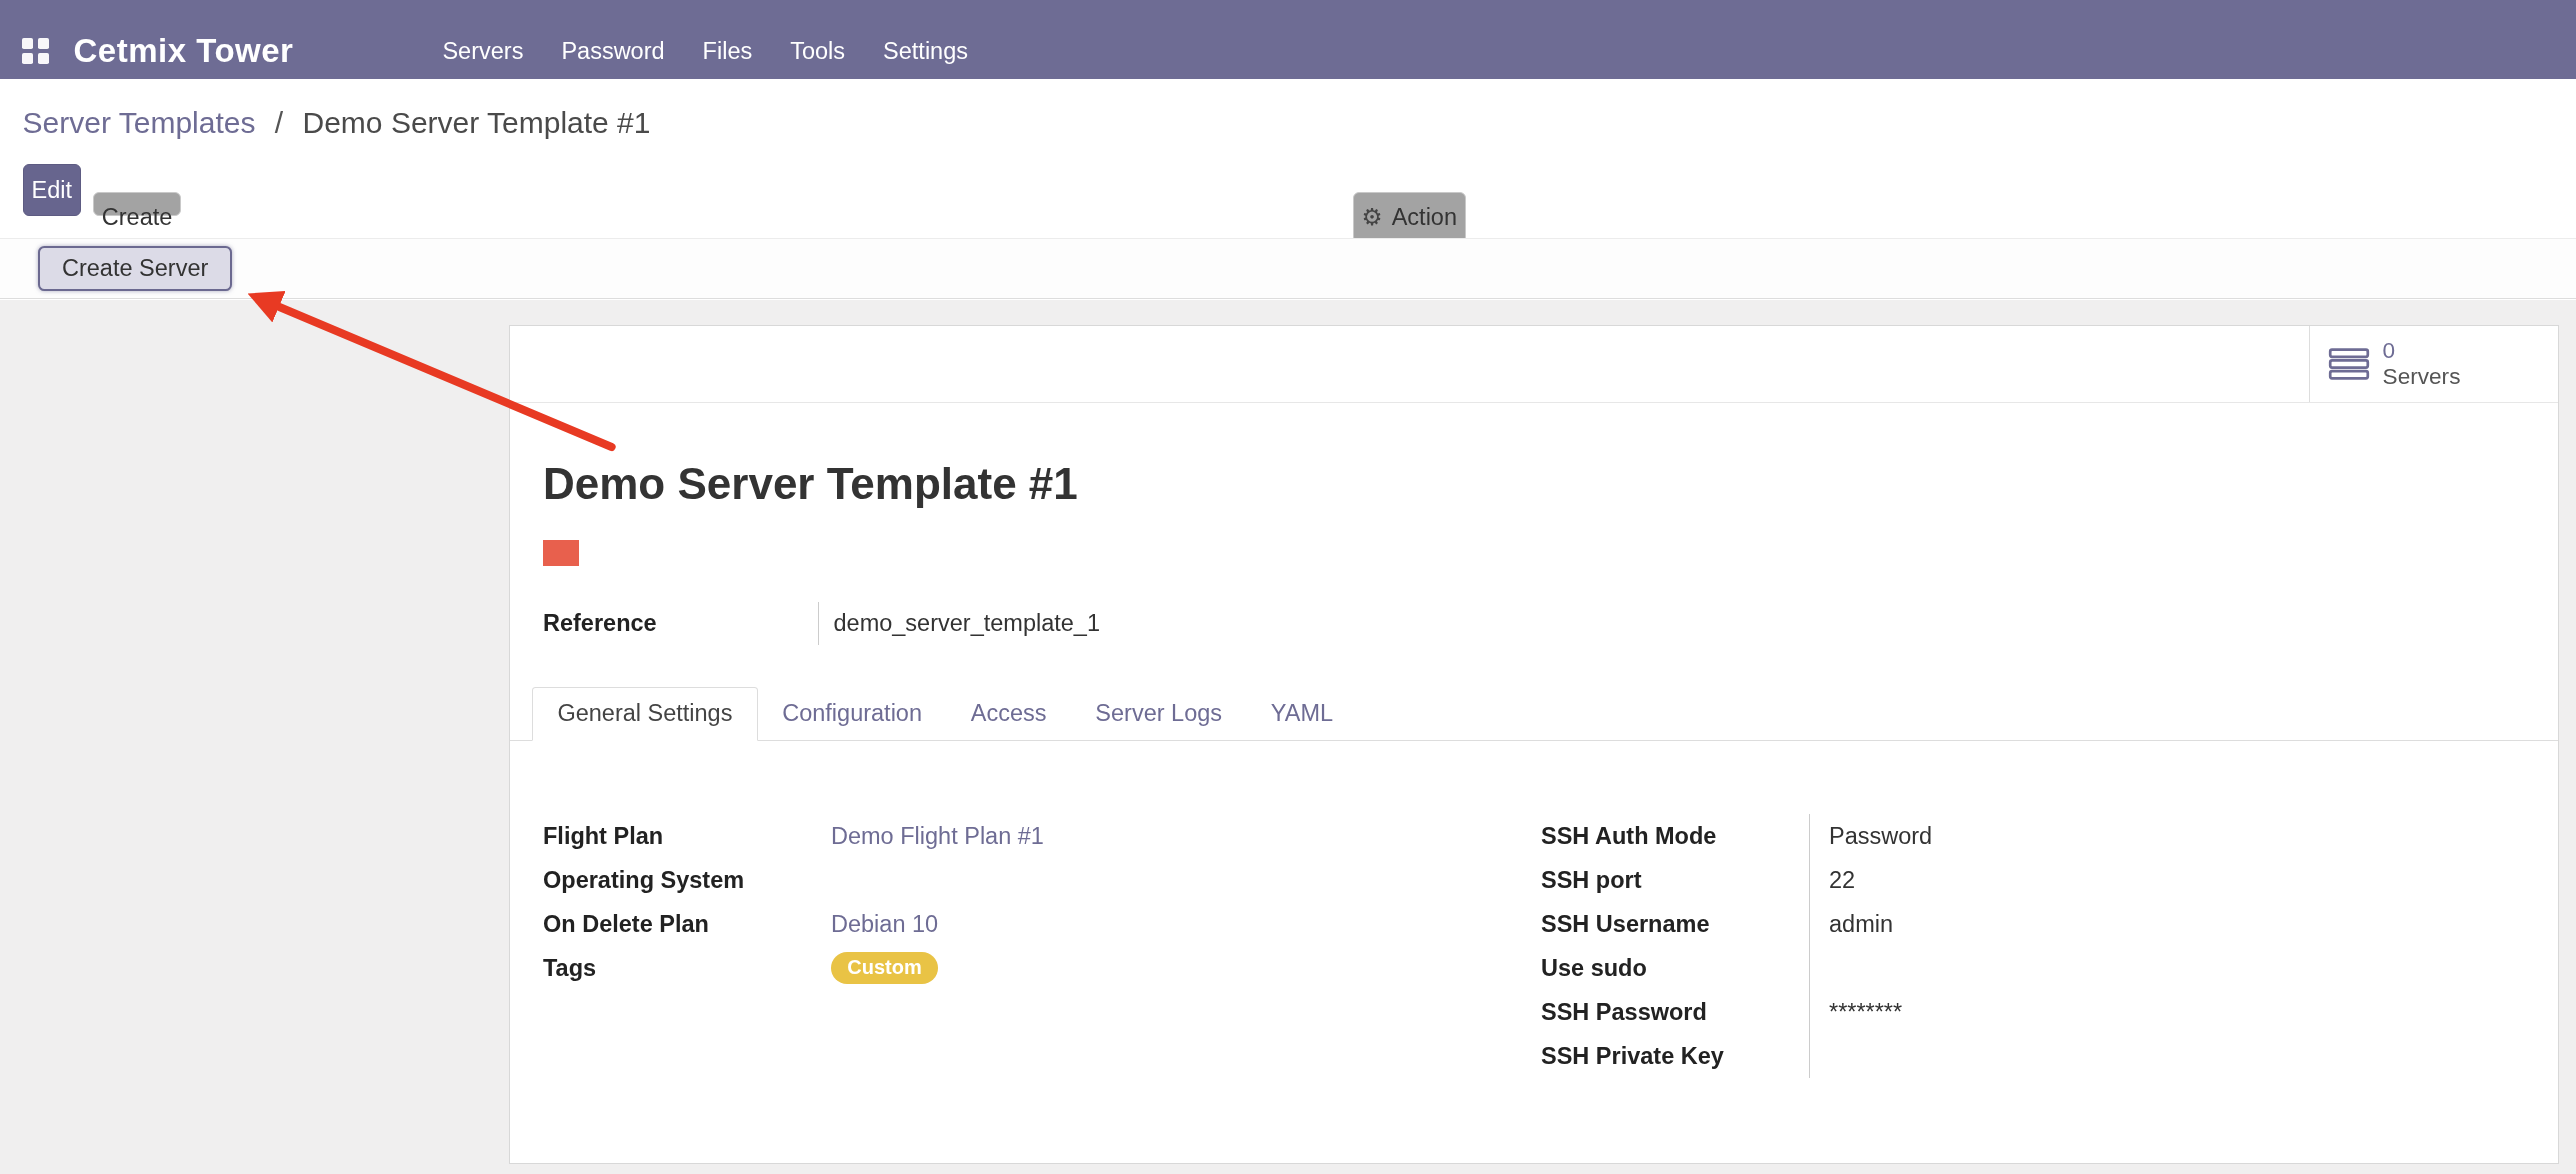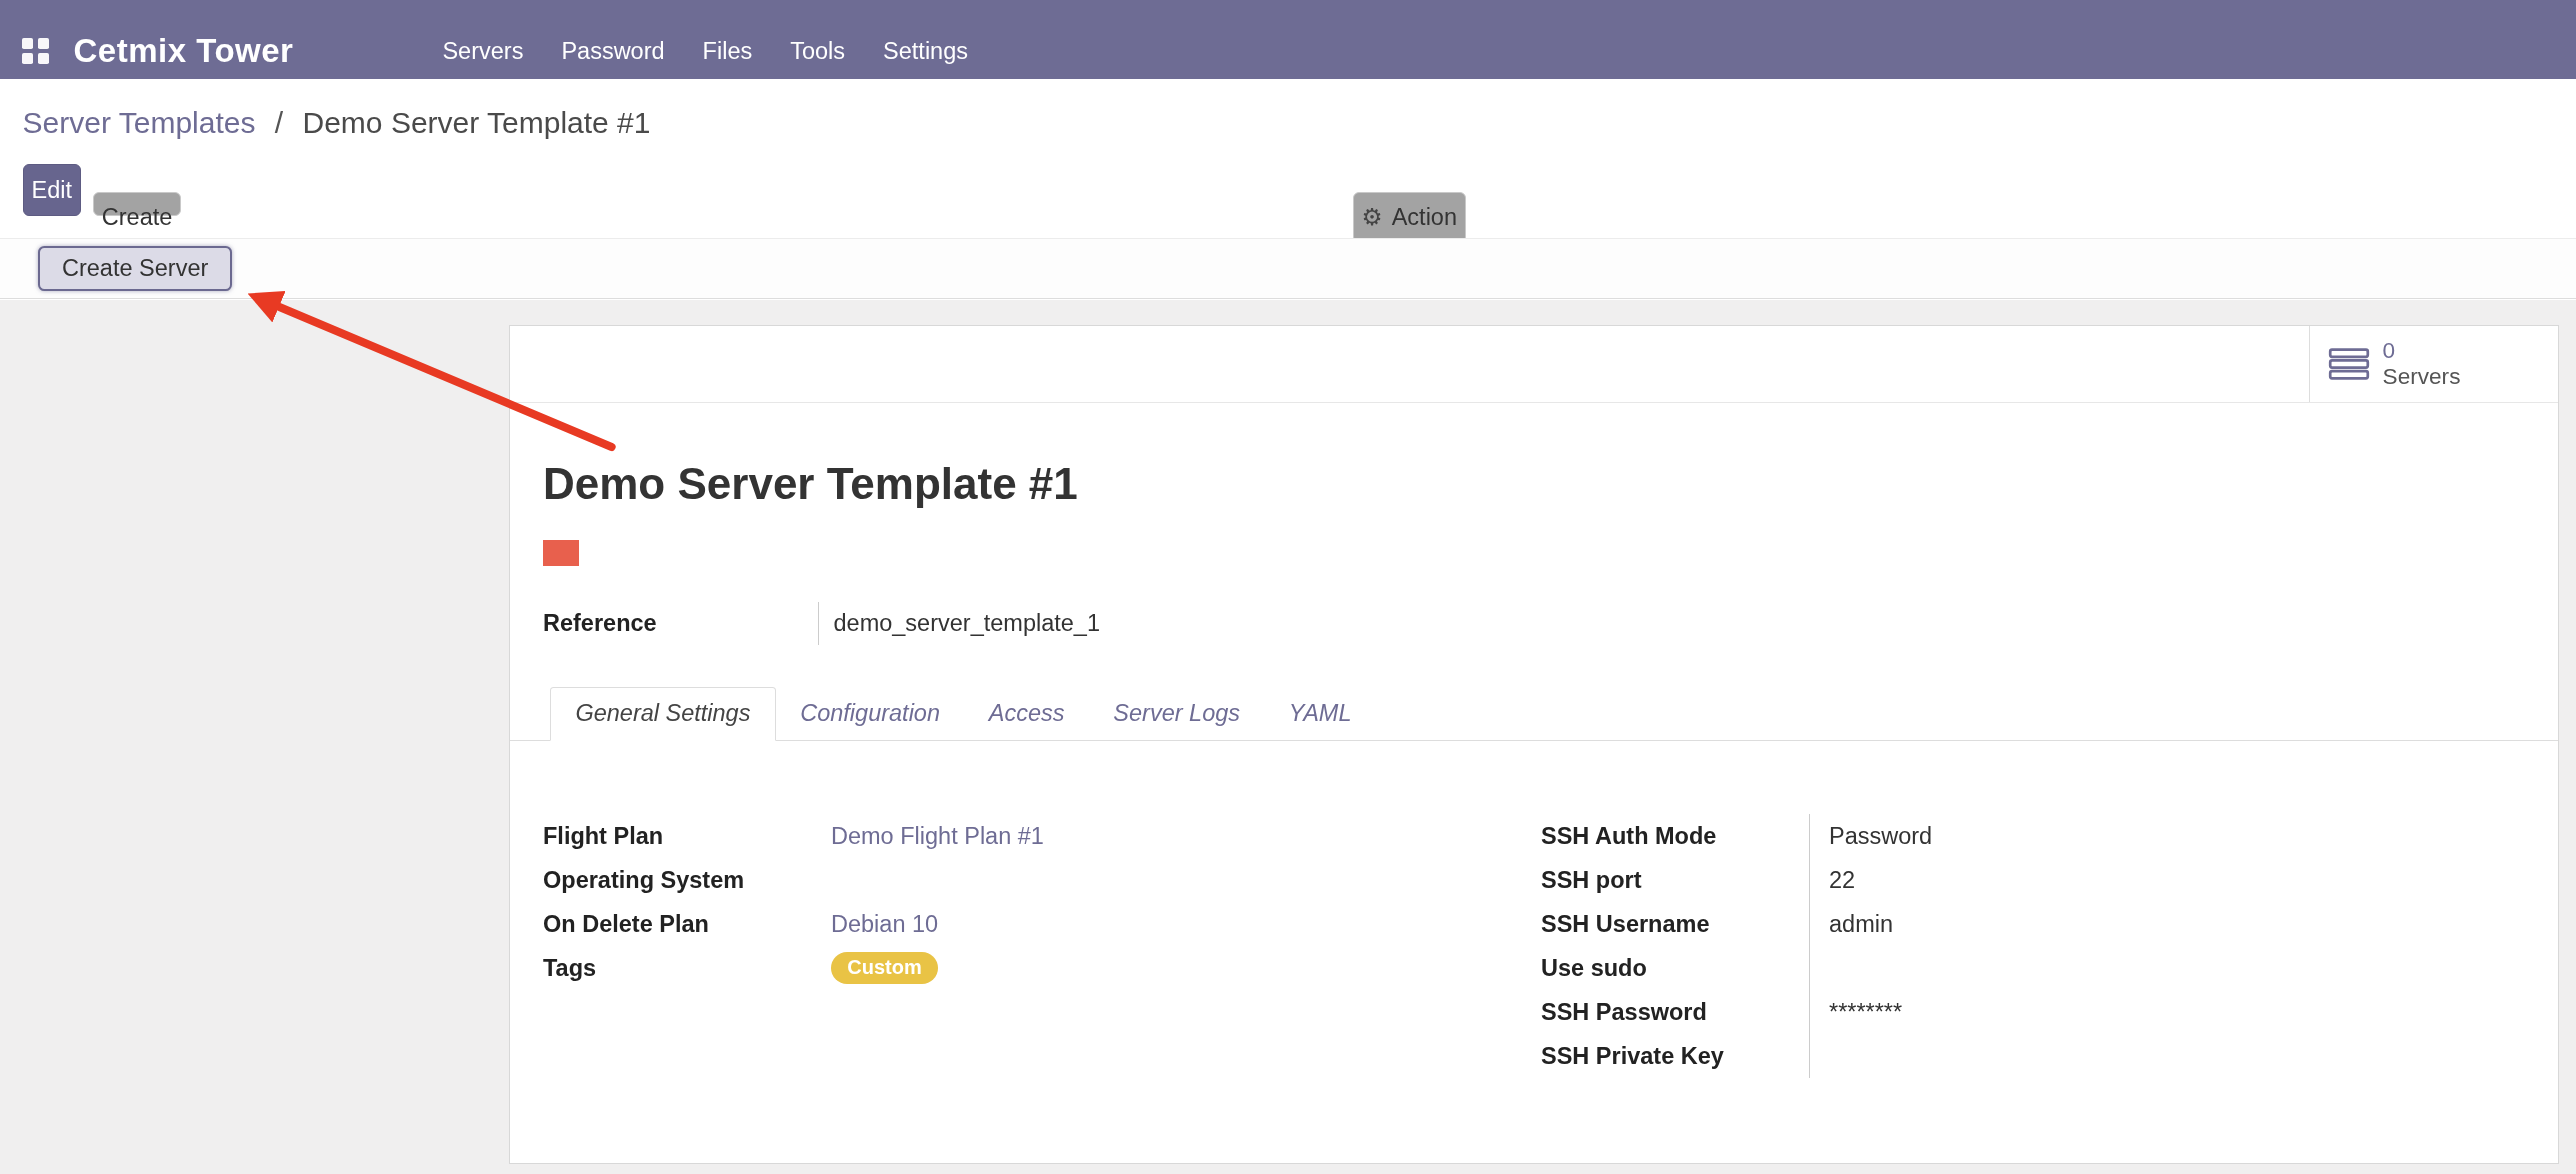--- a/index.html
+++ b/index.html
@@ -58,21 +58,21 @@
   .stat-label { color:#555; font-size:22.6px; line-height:26px; }
 
   .sheet-title { position:absolute; left:33px; top:133px; font-size:44px; font-weight:bold; color:#333; }
   .color-swatch { position:absolute; left:33px; top:214px; width:36px; height:26px; background:#e8604d; }
 
   .reference-row { position:absolute; left:33px; top:276px; display:flex; align-items:stretch; height:43px; font-size:23.5px; }
   .reference-row .flabel { width:275px; font-weight:bold; color:#222; display:flex; align-items:center; }
   .reference-row .fval { border-left:0.9px solid #ccc; padding-left:14.5px; display:flex; align-items:center; color:#333; }
 
   
-  .tabs { position:absolute; left:40px; top:361px; height:53px; display:flex; z-index:2;font-style:italic; }
+  .tabs { position:absolute; left:22px; top:361px; height:53px; display:flex; z-index:2; }
   .tabs-rule { position:absolute; left:0; top:414px; width:100%; height:0; border-bottom:0.9px solid #ddd; z-index:1; }
   .tab { padding:0 24.4px; display:flex; align-items:center; font-size:23.5px; color:#6e6c94; cursor:pointer; }
   .tab.active {
     background:#fff; border:0.9px solid #ddd; border-bottom:0.9px solid #fff; color:#444;
     border-top-left-radius:3.6px; border-top-right-radius:3.6px; margin-bottom:-0.9px;
   }
 
   
   .frow { height:44px; display:flex; align-items:center; }
   .fields-left { position:absolute; left:33px; top:488px; font-size:23.5px; display:flex; }

